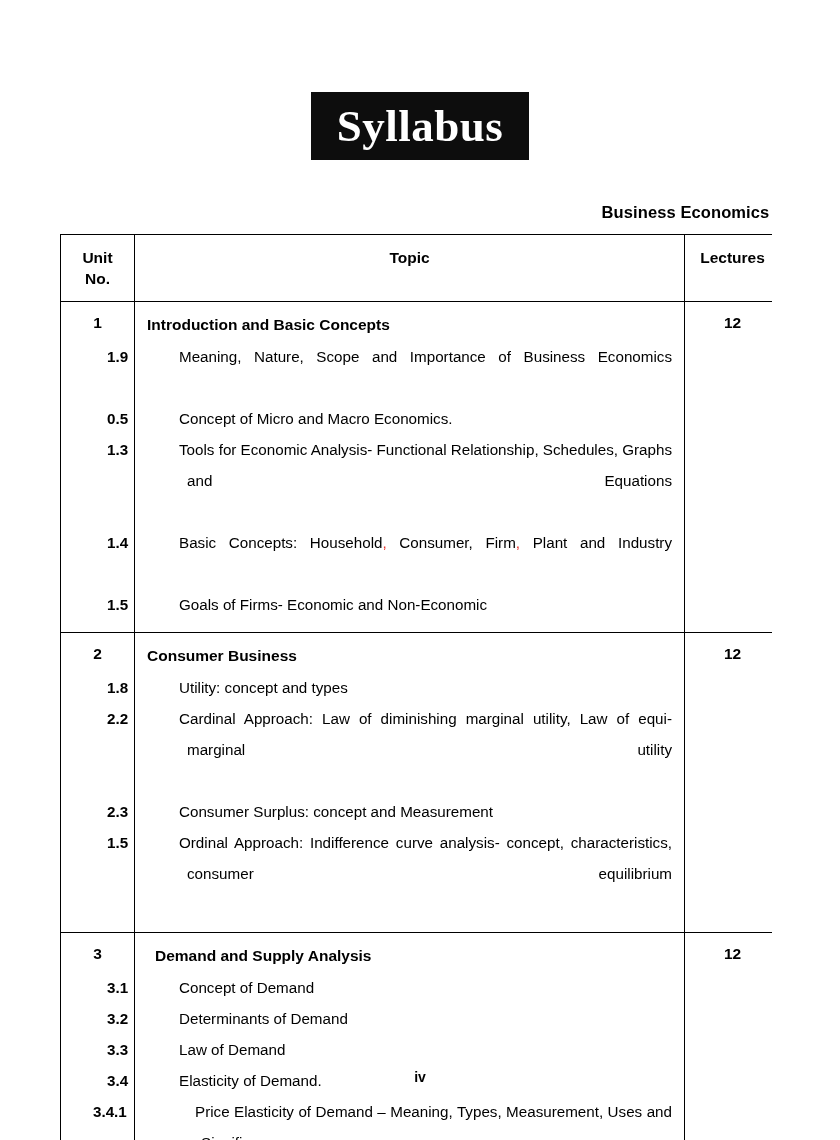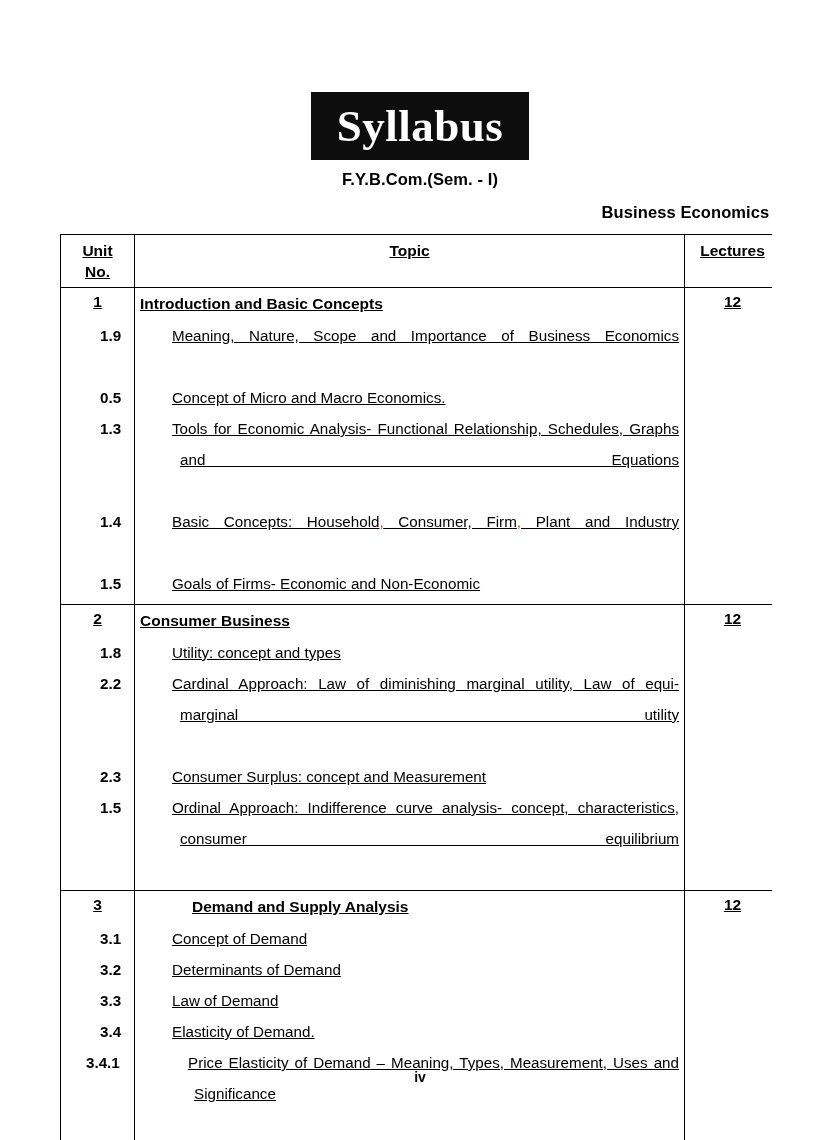--- a/index.html
+++ b/index.html
@@ -72,22 +72,21 @@
     position: absolute;
     left: 60px;
     top: 234px;
     width: 720px;
     border-collapse: collapse;
     table-layout: fixed;
   }
   .syl-table td, .syl-table th {
     border: 1.4px solid #000000;
     vertical-align: top;
-    padding: 5px;
-    text-decoration: underline;
+    padding: 12px;
   }
 
   col.c-unit { width: 74px; }
   col.c-topic { width: 550px; }
   col.c-lect { width: 96px; }
 
   
   .hdr-unit, .hdr-lect, .hdr-topic {
     text-align: center;
     font-weight: bold;
@@ -114,21 +113,21 @@
   .topic-cell {
     padding: 8px 9px 10px 8px;
   }
 
   .unit-title {
     font-weight: bold;
     font-size: 15.5px;
     line-height: 22px;
     margin: 0 0 5px 0;
   }
-  .unit-title.indented { padding-left: 8px; margin-left: 44px; }
+  .unit-title.indented { padding-left: 8px; }
 
   .item {
     position: relative;
     font-size: 15.2px;
     line-height: 31px;
     margin: 0;
     text-align: justify;
     text-justify: inter-word;
   }
   .item .num {
@@ -174,21 +173,20 @@
 </style>
 </head>
 <body>
 
 <div class="page">
 
   <div class="title-wrap">
     <span class="title-box">Syllabus</span>
   </div>
 
-  <div class="subtitle1">F.Y.B.Com.(Sem. - I)</div>
   <div class="subtitle2">Business Economics (Micro-I)</div>
 
   <table class="syl-table">
     <colgroup>
       <col class="c-unit">
       <col class="c-topic">
       <col class="c-lect">
     </colgroup>
     <thead>
       <tr>

